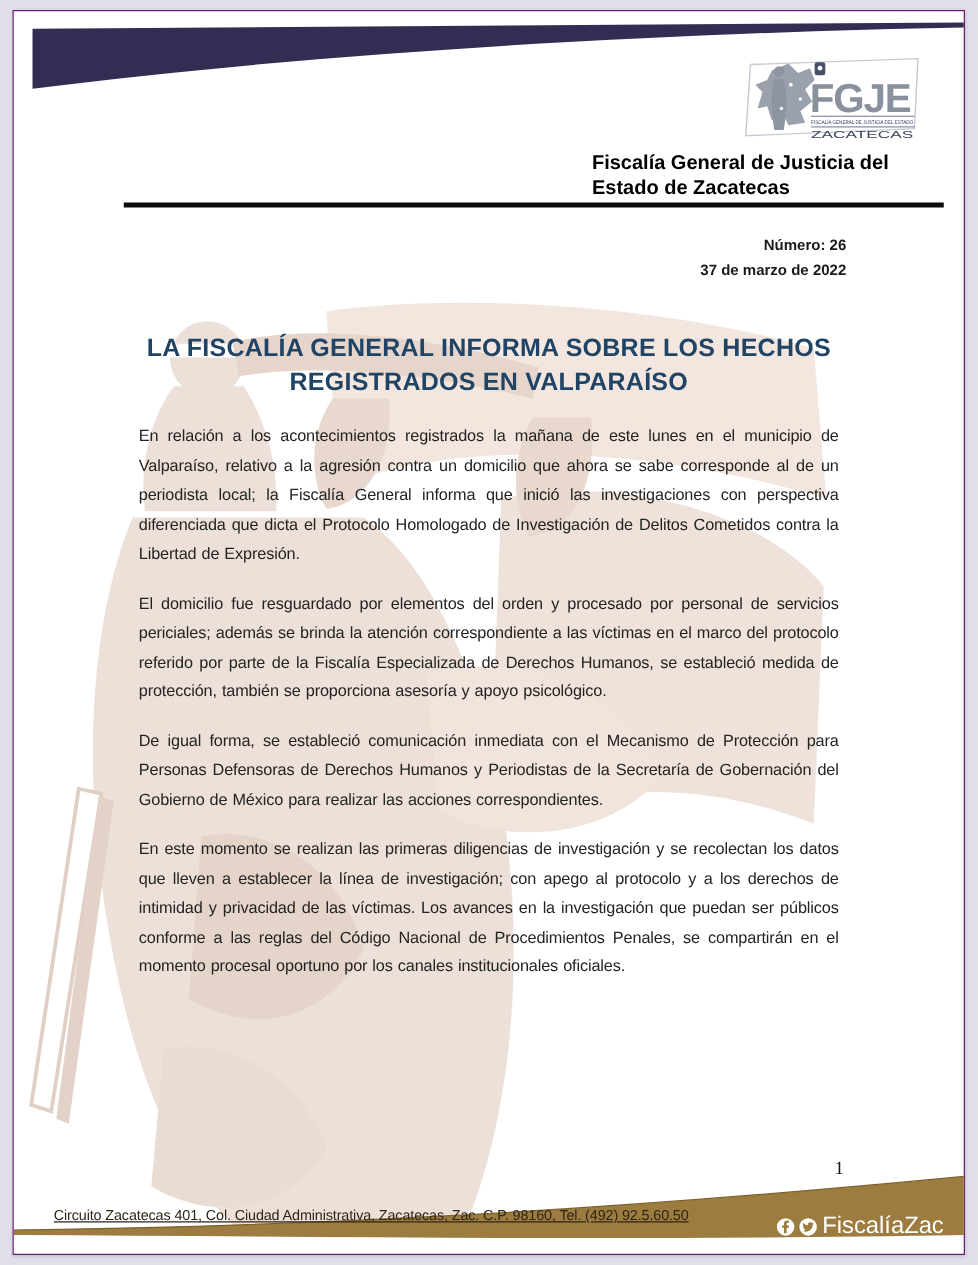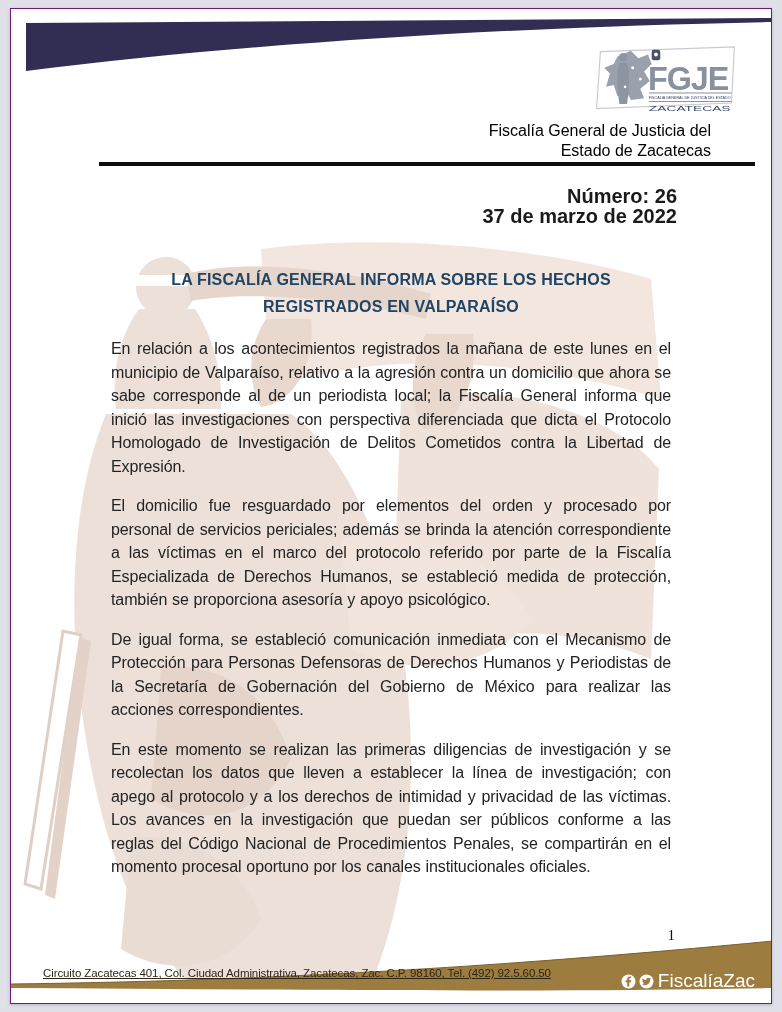--- a/index.html
+++ b/index.html
@@ -2,29 +2,29 @@
 <html><head>
 <meta charset="utf-8">
 <style>
   html,body{margin:0;padding:0;background:#dfe0e8;font-family:"Liberation Sans",sans-serif;}
   .stage{position:relative;width:782px;height:1012px;background:#dfe0e8;overflow:hidden;}
   .page{position:absolute;left:10px;top:8px;width:762px;height:996px;background:#ffffff;
         border:1px solid #701a75;box-shadow:0 1px 3px rgba(60,60,90,.25);box-sizing:border-box;overflow:hidden;}
   .ribbon-top{position:absolute;left:0;top:0;width:762px;height:75px;}
   .watermark{position:absolute;left:0;top:230px;width:650px;height:758px;pointer-events:none;}
   .logo{position:absolute;top:36px;right:30px;width:152px;height:76px;}
-  .letterhead{position:absolute;top:112px;right:60px;text-align:right;
-              font-weight:normal;font-size:16px;line-height:20px;color:#000;}
+  .letterhead{position:absolute;top:112px;right:60px;text-align:left;
+              font-weight:bold;font-size:16px;line-height:20px;color:#000;}
   .head-rule{position:absolute;top:153px;left:88px;right:16px;height:4px;background:#0d0d0d;}
   .meta{position:absolute;top:177px;right:94px;text-align:right;font-weight:bold;
-        font-size:20px;line-height:20px;color:#1a1a1a;}
+        font-size:12px;line-height:20px;color:#1a1a1a;}
   .doc-title{position:absolute;top:257px;left:100px;right:100px;text-align:center;
-             font-weight:bold;font-size:16px;line-height:27px;color:#1F4466;letter-spacing:.2px;}
+             font-weight:bold;font-size:20px;line-height:27px;color:#1F4466;letter-spacing:.2px;}
   .body-text{position:absolute;top:328px;left:100px;right:100px;color:#232323;}
-  .body-text p{margin:0 0 16px 0;font-size:16px;line-height:23.5px;text-align:justify;
+  .body-text p{margin:0 0 16px 0;font-size:13px;line-height:23.5px;text-align:justify;
                letter-spacing:-.1px;word-spacing:.5px;}
   .page-num{position:absolute;top:918px;right:96px;font-size:15px;color:#111;font-family:"Liberation Serif",serif;}
   .footer-band{position:absolute;left:0;bottom:0;width:762px;height:78px;}
   .footer-address{position:absolute;left:32px;bottom:24px;font-size:11.5px;letter-spacing:-.1px;
                   color:#2e2517;white-space:nowrap;text-decoration:underline;}
   .footer-social{position:absolute;right:16px;bottom:13px;display:flex;align-items:center;gap:4px;
                  color:#ffffff;font-size:19px;line-height:18px;}
   .social-icons{display:flex;align-items:center;gap:3px;}
   .social-icons svg{display:block;}
 </style>

